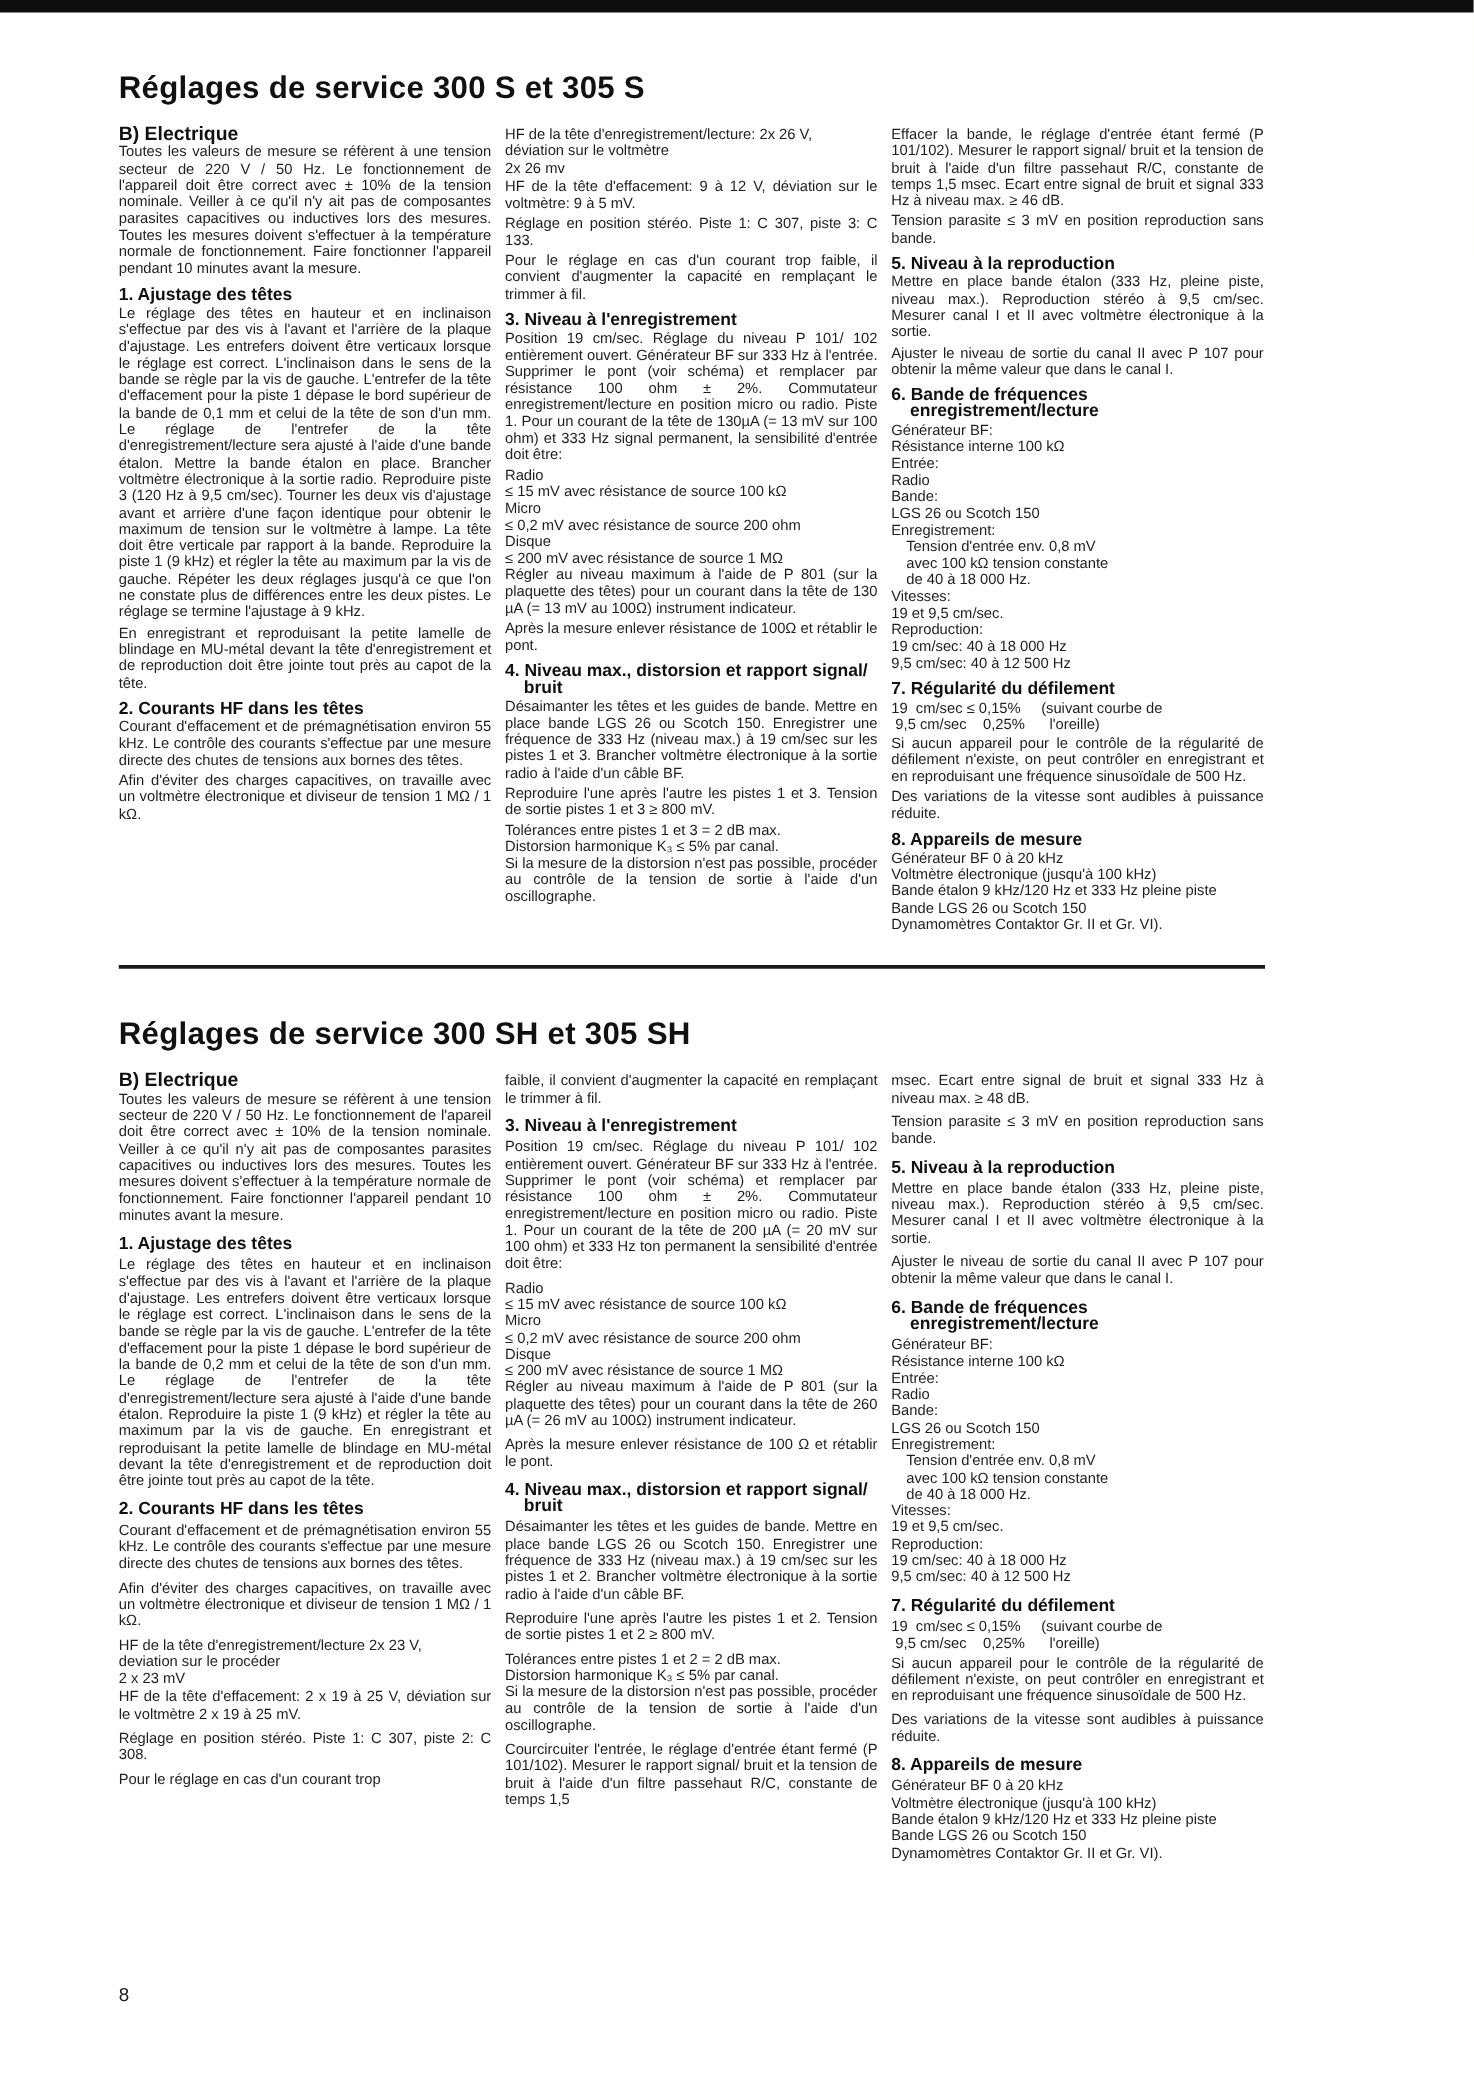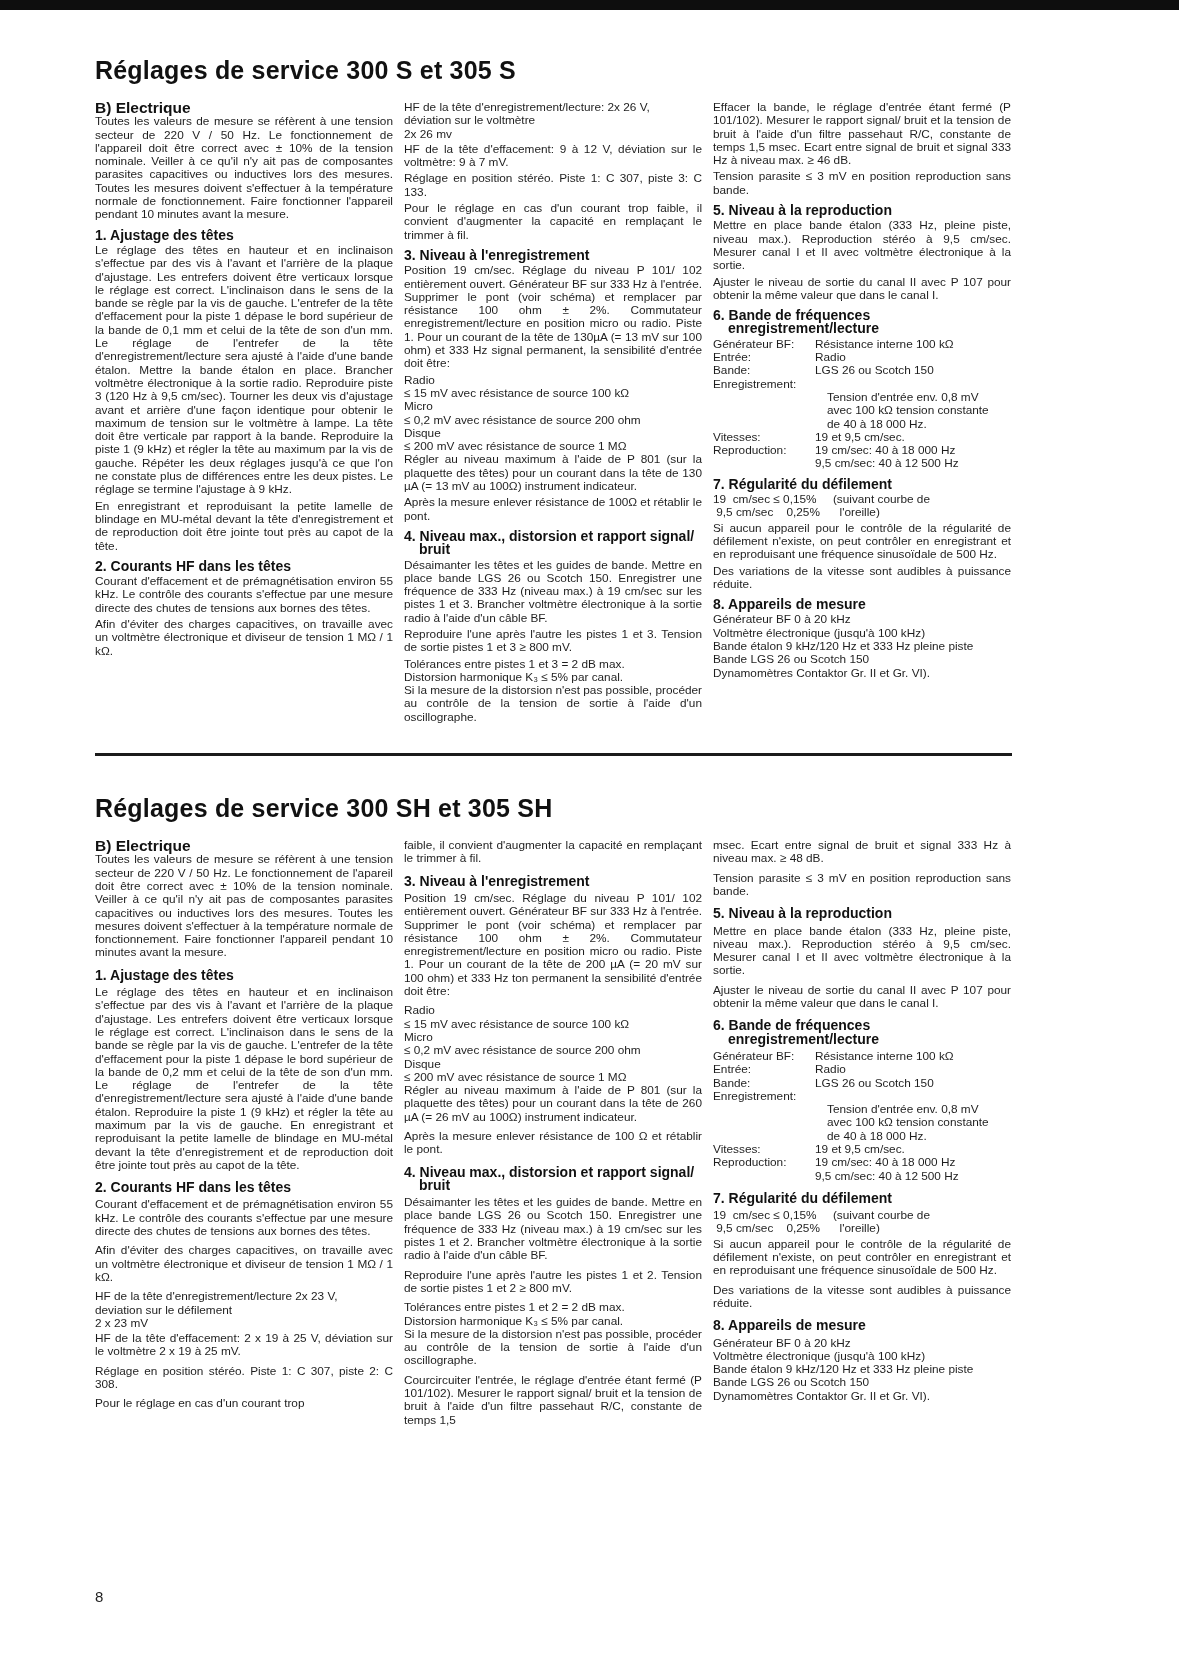--- a/index.html
+++ b/index.html
@@ -22,21 +22,21 @@
   .cols { display:flex; gap:11px; }
   .col { width:298px; flex:none; font-size:11.8px; line-height:13.3px; }
   .col-h1 { font-size:15.5px; font-weight:bold; color:#111; margin:0 0 1px 0; }
   .col-h2 {
     font-size:14px; font-weight:bold; color:#111;
     margin:7px 0 2px 0; padding-left:15px; text-indent:-15px;
   }
   .para { margin:0 0 3px 0; text-align:justify; }
   .tline { margin:0; }
   .split { display:flex; justify-content:space-between; margin:0 0 2px 0;flex-direction:column; }
-  .spec { display:flex; margin:0; }
+  .spec { display:flex; margin:0;flex-direction:column; }
   .spec-label { width:102px; flex:none; }
   .spec-val { white-space:pre-line; flex:1; }
   .spec-val.ind { padding-left:12px; }
   .prelines { white-space:pre; margin:0 0 2px 0; }
   .divider { border:none; border-top:3px solid #1b1b1b; margin:26px 0 38px 0; width:917px; }
   .sec2 .para { margin-bottom:6px; }
   .sec2 .col-h2 { margin-top:9px; margin-bottom:4px; }
   .pagenum { position:absolute; left:95px; top:1588px; font-size:15px; color:#1e1e1e; }
 </style>
 </head>
@@ -58,21 +58,21 @@
             <div class="col-h2">2. Courants HF dans les têtes</div>
             <p class="para">Courant d'effacement et de prémagnétisation environ 55 kHz. Le contrôle des courants s'effectue par une mesure directe des chutes de tensions aux bornes des têtes.</p>
             <p class="para">Afin d'éviter des charges capacitives, on travaille avec un voltmètre électronique et diviseur de tension 1 MΩ / 1 kΩ.</p>
           </div>
         <div class="col">
             <div class="tline">HF de la tête d'enregistrement/lecture: 2x 26 V,</div>
             <div class="split">
               <span>déviation sur le voltmètre</span>
               <span>2x 26 mv</span>
             </div>
-            <p class="para">HF de la tête d'effacement: 9 à 12 V, déviation sur le voltmètre: 9 à 7 mV.</p>
+            <p class="para">HF de la tête d'effacement: 9 à 12 V, déviation sur le voltmètre: 9 à 5 mV.</p>
             <p class="para">Réglage en position stéréo. Piste 1: C 307, piste 3: C 133.</p>
             <p class="para">Pour le réglage en cas d'un courant trop faible, il convient d'augmenter la capacité en remplaçant le trimmer à fil.</p>
             <div class="col-h2">3. Niveau à l'enregistrement</div>
             <p class="para">Position 19 cm/sec. Réglage du niveau P 101/ 102 entièrement ouvert. Générateur BF sur 333 Hz à l'entrée. Supprimer le pont (voir schéma) et remplacer par résistance 100 ohm ± 2%. Commutateur enregistrement/lecture en position micro ou radio. Piste 1. Pour un courant de la tête de 130µA (= 13 mV sur 100 ohm) et 333 Hz signal permanent, la sensibilité d'entrée doit être:</p>
             <div class="tline">Radio</div>
             <div class="tline">≤ 15 mV avec résistance de source 100 kΩ</div>
             <div class="tline">Micro</div>
             <div class="tline">≤ 0,2 mV avec résistance de source 200 ohm</div>
             <div class="tline">Disque</div>
             <div class="tline">≤ 200 mV avec résistance de source 1 MΩ</div>
@@ -146,21 +146,21 @@
         <div class="col">
             <div class="col-h1">B) Electrique</div>
             <p class="para">Toutes les valeurs de mesure se réfèrent à une tension secteur de 220 V / 50 Hz. Le fonctionnement de l'apareil doit être correct avec ± 10% de la tension nominale. Veiller à ce qu'il n'y ait pas de composantes parasites capacitives ou inductives lors des mesures. Toutes les mesures doivent s'effectuer à la température normale de fonctionnement. Faire fonctionner l'appareil pendant 10 minutes avant la mesure.</p>
             <div class="col-h2">1. Ajustage des têtes</div>
             <p class="para">Le réglage des têtes en hauteur et en inclinaison s'effectue par des vis à l'avant et l'arrière de la plaque d'ajustage. Les entrefers doivent être verticaux lorsque le réglage est correct. L'inclinaison dans le sens de la bande se règle par la vis de gauche. L'entrefer de la tête d'effacement pour la piste 1 dépase le bord supérieur de la bande de 0,2 mm et celui de la tête de son d'un mm. Le réglage de l'entrefer de la tête d'enregistrement/lecture sera ajusté à l'aide d'une bande étalon. Reproduire la piste 1 (9 kHz) et régler la tête au maximum par la vis de gauche. En enregistrant et reproduisant la petite lamelle de blindage en MU-métal devant la tête d'enregistrement et de reproduction doit être jointe tout près au capot de la tête.</p>
             <div class="col-h2">2. Courants HF dans les têtes</div>
             <p class="para">Courant d'effacement et de prémagnétisation environ 55 kHz. Le contrôle des courants s'effectue par une mesure directe des chutes de tensions aux bornes des têtes.</p>
             <p class="para">Afin d'éviter des charges capacitives, on travaille avec un voltmètre électronique et diviseur de tension 1 MΩ / 1 kΩ.</p>
             <div class="tline">HF de la tête d'enregistrement/lecture 2x 23 V,</div>
             <div class="split">
-              <span>deviation sur le défilement</span>
+              <span>deviation sur le procéder</span>
               <span>2 x 23 mV</span>
             </div>
             <p class="para">HF de la tête d'effacement: 2 x 19 à 25 V, déviation sur le voltmètre 2 x 19 à 25 mV.</p>
             <p class="para">Réglage en position stéréo. Piste 1: C 307, piste 2: C 308.</p>
             <div class="tline">Pour le réglage en cas d'un courant trop</div>
           </div>
         <div class="col">
             <p class="para">faible, il convient d'augmenter la capacité en remplaçant le trimmer à fil.</p>
             <div class="col-h2">3. Niveau à l'enregistrement</div>
             <p class="para">Position 19 cm/sec. Réglage du niveau P 101/ 102 entièrement ouvert. Générateur BF sur 333 Hz à l'entrée. Supprimer le pont (voir schéma) et remplacer par résistance 100 ohm ± 2%. Commutateur enregistrement/lecture en position micro ou radio. Piste 1. Pour un courant de la tête de 200 µA (= 20 mV sur 100 ohm) et 333 Hz ton permanent la sensibilité d'entrée doit être:</p>

